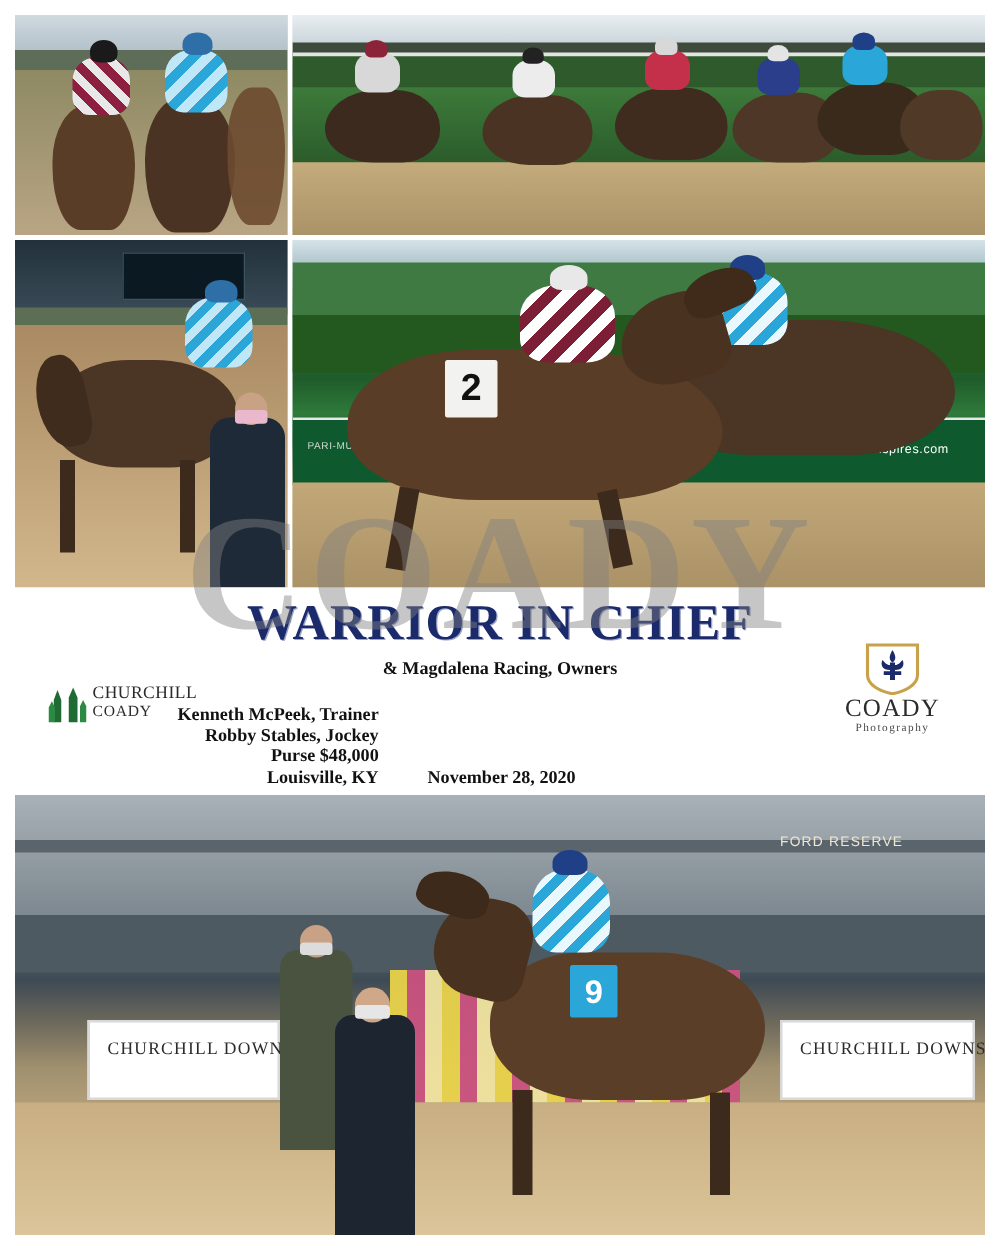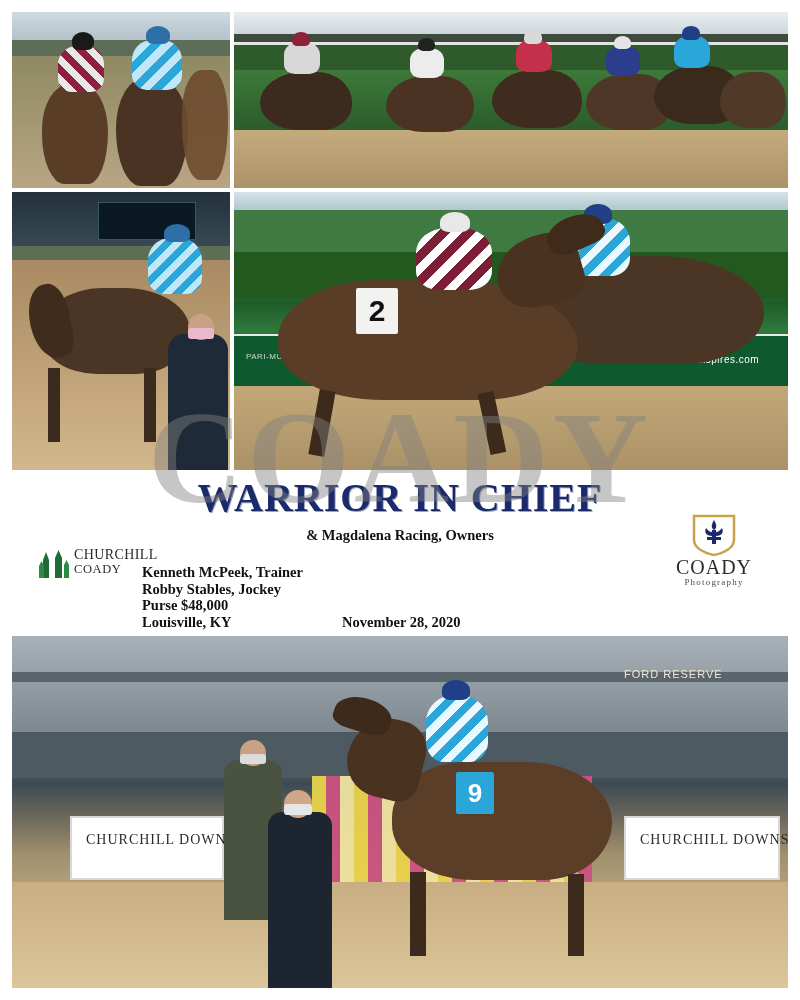--- a/index.html
+++ b/index.html
@@ -103,21 +103,21 @@
     top: 94px;
     left: 0;
     width: 776px;
     height: 66px;
   }
 
   .col-left {
     position: absolute;
     left: 130px;
     top: 0;
-    text-align: left;
+    text-align: right;
     font-size: 14.5px;
     font-weight: bold;
     color: #111111;
     line-height: 16.5px;
   }
   .col-right {
     position: absolute;
     right: 118px;
     top: 0;
     text-align: right;

